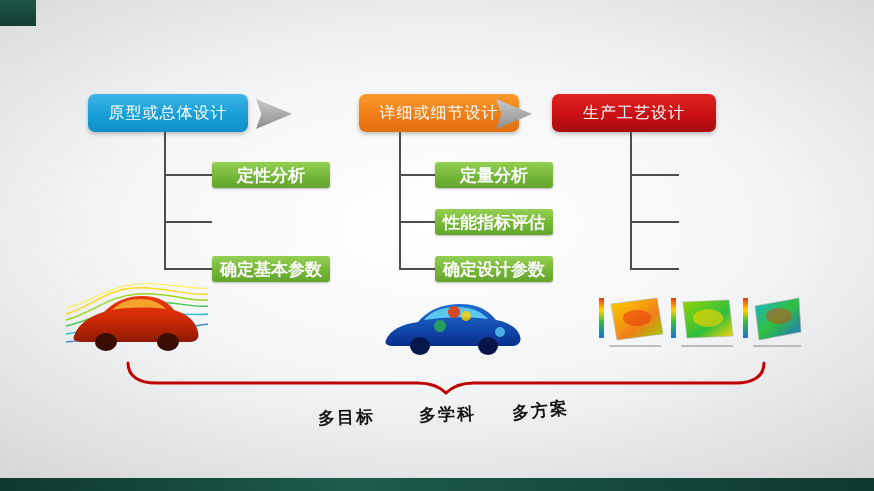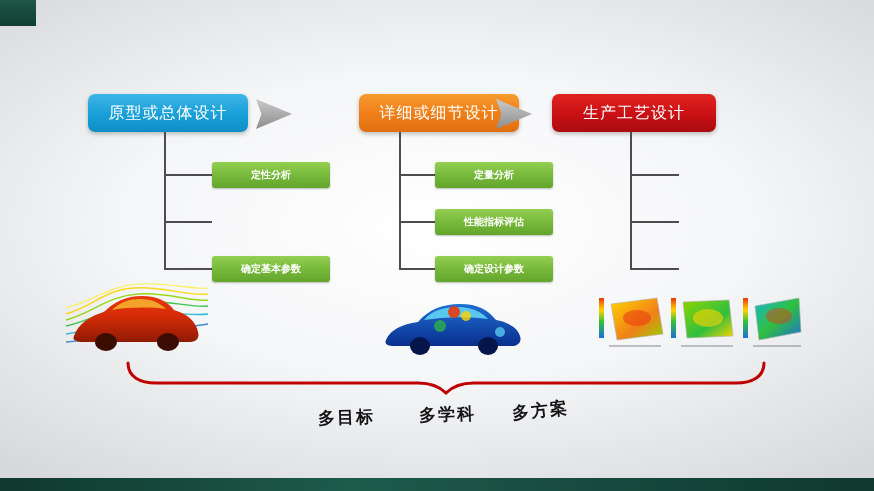--- a/index.html
+++ b/index.html
@@ -32,21 +32,21 @@
   .chevron {
     position:absolute; top:99px; width:36px; height:30px;
     background:linear-gradient(180deg,#c9c9c9,#8e8e8e);
     clip-path:polygon(0 0, 100% 50%, 0 100%, 15% 50%);
   }
   .vline { position:absolute; width:2px; background:#4d4d4d; }
   .hline { position:absolute; height:2px; background:#4d4d4d; }
   .gitem {
     position:absolute; width:118px; height:26px; border-radius:3px;
     display:flex; align-items:center; justify-content:center;
-    color:#fff; font-weight:bold; font-size:10px;
+    color:#fff; font-weight:bold; font-size:17px;
     background:linear-gradient(180deg,#94cf52 0%, #77b93a 50%, #63a52c 100%);
     box-shadow:0 1px 2px rgba(0,0,0,0.25);
   }
   .img-wrap { position:absolute; }
   .blabel {
     position:absolute; font-weight:bold; font-size:17px;
     color:#141414; letter-spacing:2px; white-space:nowrap;
   }
 </style>
 </head>

